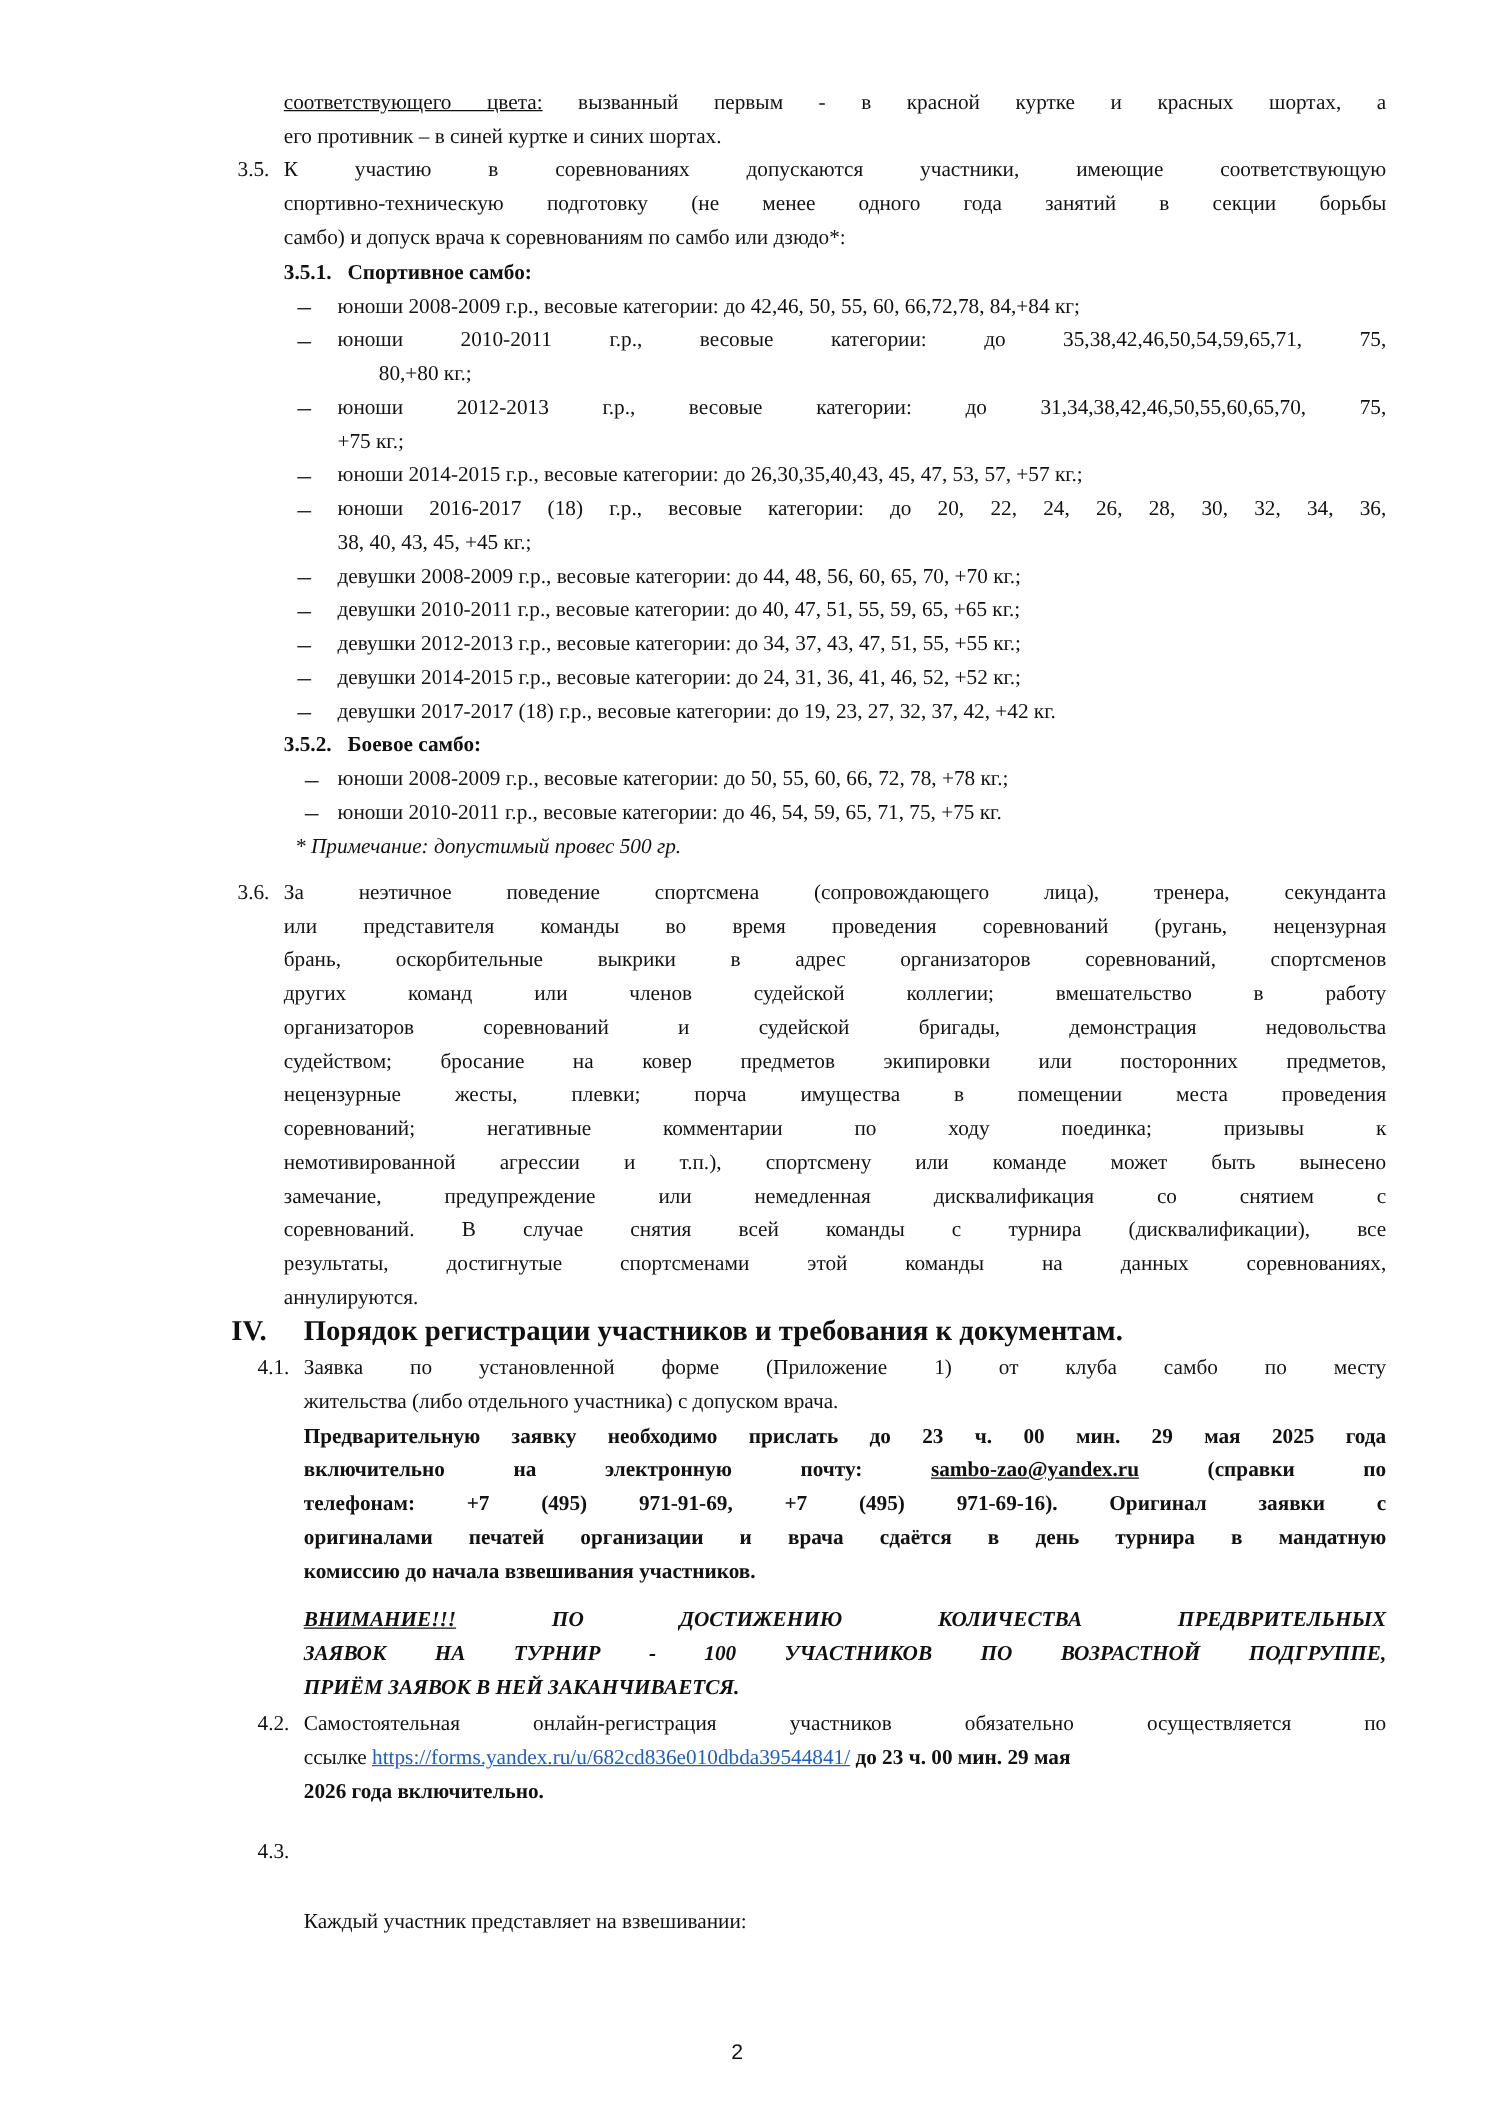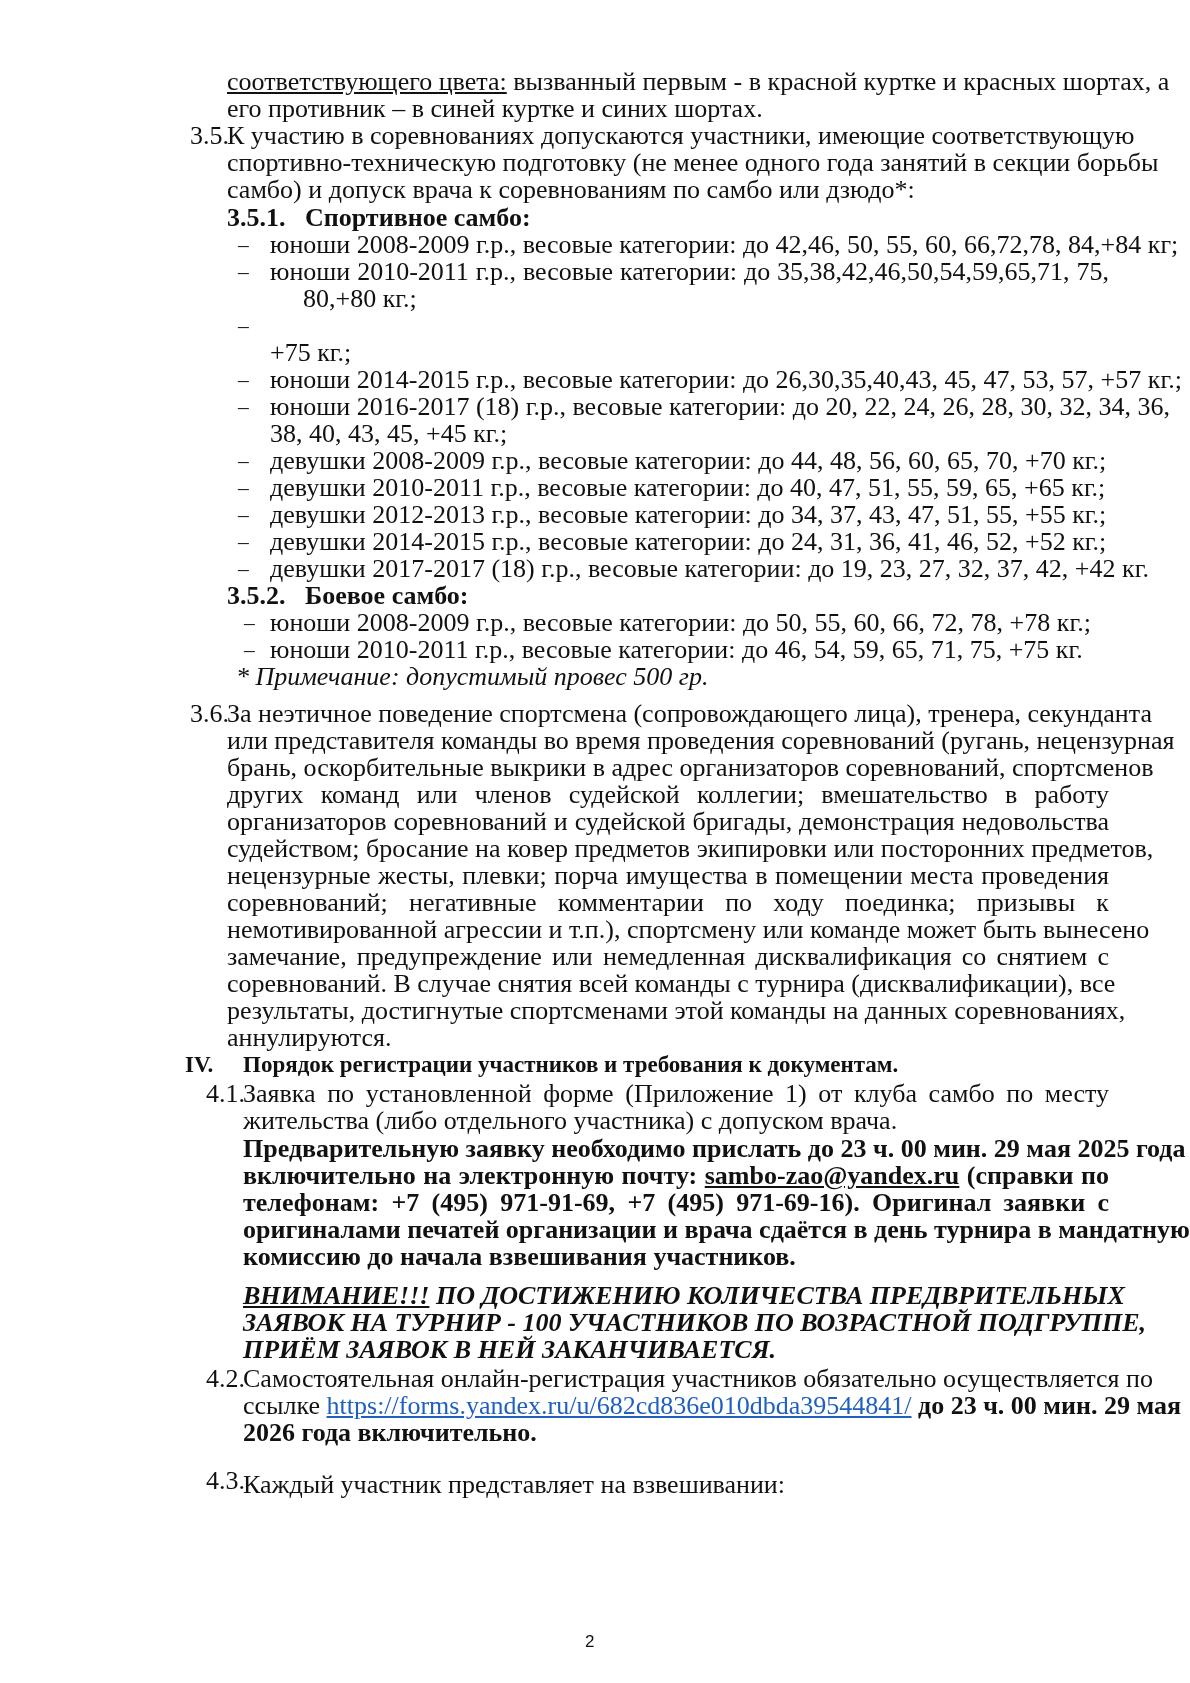--- a/index.html
+++ b/index.html
@@ -1,19 +1,19 @@
 <!DOCTYPE html>
 <html><head>
 <meta charset="utf-8">
 <style>
   html, body { margin: 0; padding: 0; background: #ffffff; }
   body { width: 1190px; height: 1683px; position: relative; overflow: hidden;
          font-family: "Liberation Serif", serif; color: #111; }
   .page { position: absolute; left: 0; top: 0; width: 1190px; height: 1683px; }
-  .line { position: absolute; font-size: 26px; line-height: 26px; white-space: nowrap; }
+  .line { position: absolute; font-size: 17px; line-height: 26px; white-space: nowrap; }
   .just { text-align: justify; text-align-last: justify; }
   .b { font-weight: bold; }
   .i { font-style: italic; }
   .u { text-decoration: underline; }
   .dash { position: absolute; font-size: 21.5px; line-height: 26px; }
   a.link { color: #1f5fbf; text-decoration: underline; }
   .pagenum { position: absolute; left: 585px; top: 1632px; font-family: "Liberation Sans", sans-serif; font-size: 17px; }
 </style>
 </head>
 <body>
@@ -31,20 +31,21 @@
   <div class="line b" style="left:227px; top:205px; white-space:pre;">3.5.1.   Спортивное самбо:</div>
 
   <div class="dash" style="left:238px; top:232px;">–</div>
   <div class="line" style="left:270px; top:232px;">юноши 2008-2009 г.р., весовые категории: до 42,46, 50, 55, 60, 66,72,78, 84,+84 кг;</div>
 
   <div class="dash" style="left:238px; top:259px;">–</div>
   <div class="line just" style="left:270px; top:259px; width:839px;">юноши 2010-2011 г.р., весовые категории: до 35,38,42,46,50,54,59,65,71, 75,</div>
   <div class="line" style="left:270px; top:286px;margin-left:33px;">80,+80 кг.;</div>
 
   <div class="dash" style="left:238px; top:313px;">–</div>
+  <div class="line just" style="left:270px; top:313px; width:839px;">юноши 2012-2013 г.р., весовые категории: до 31,34,38,42,46,50,55,60,65,70, 75,</div>
   <div class="line" style="left:270px; top:340px;">+75 кг.;</div>
 
   <div class="dash" style="left:238px; top:367px;">–</div>
   <div class="line" style="left:270px; top:367px;">юноши 2014-2015 г.р., весовые категории: до 26,30,35,40,43, 45, 47, 53, 57, +57 кг.;</div>
 
   <div class="dash" style="left:238px; top:394px;">–</div>
   <div class="line just" style="left:270px; top:394px; width:839px;">юноши 2016-2017 (18) г.р., весовые категории: до 20, 22, 24, 26, 28, 30, 32, 34, 36,</div>
   <div class="line" style="left:270px; top:421px;">38, 40, 43, 45, +45 кг.;</div>
 
   <div class="dash" style="left:238px; top:448px;">–</div>
@@ -100,16 +101,16 @@
   <div class="line b i just" style="left:243px; top:1283px; width:866px;"><span class="u">ВНИМАНИЕ!!!</span><span> ПО ДОСТИЖЕНИЮ КОЛИЧЕСТВА ПРЕДВРИТЕЛЬНЫХ</span></div>
   <div class="line b i just" style="left:243px; top:1310px; width:866px;">ЗАЯВОК НА ТУРНИР - 100 УЧАСТНИКОВ ПО ВОЗРАСТНОЙ ПОДГРУППЕ,</div>
   <div class="line b i" style="left:243px; top:1337px;">ПРИЁМ ЗАЯВОК В НЕЙ ЗАКАНЧИВАЕТСЯ.</div>
 
   <div class="line" style="left:206px; top:1366px;text-align:right;">4.2.</div>
   <div class="line just" style="left:243px; top:1366px; width:866px;">Самостоятельная онлайн-регистрация участников обязательно осуществляется по</div>
   <div class="line" style="left:243px; top:1393px;"><span>ссылке </span><a class="link">https://forms.yandex.ru/u/682cd836e010dbda39544841/</a><span class="b"> до 23 ч. 00 мин. 29 мая</span></div>
   <div class="line b" style="left:243px; top:1420px;">2026 года включительно.</div>
 
   <div class="line" style="left:206px; top:1468px;">4.3.</div>
-  <div class="line" style="left:243px; top:1472px;">Каждый участник представляет на взвешивании:</div>
+  <div class="line" style="left:243px; top:1524px;">Каждый участник представляет на взвешивании:</div>
 
   <div class="pagenum">2</div>
 </div>
 
 </body></html>

